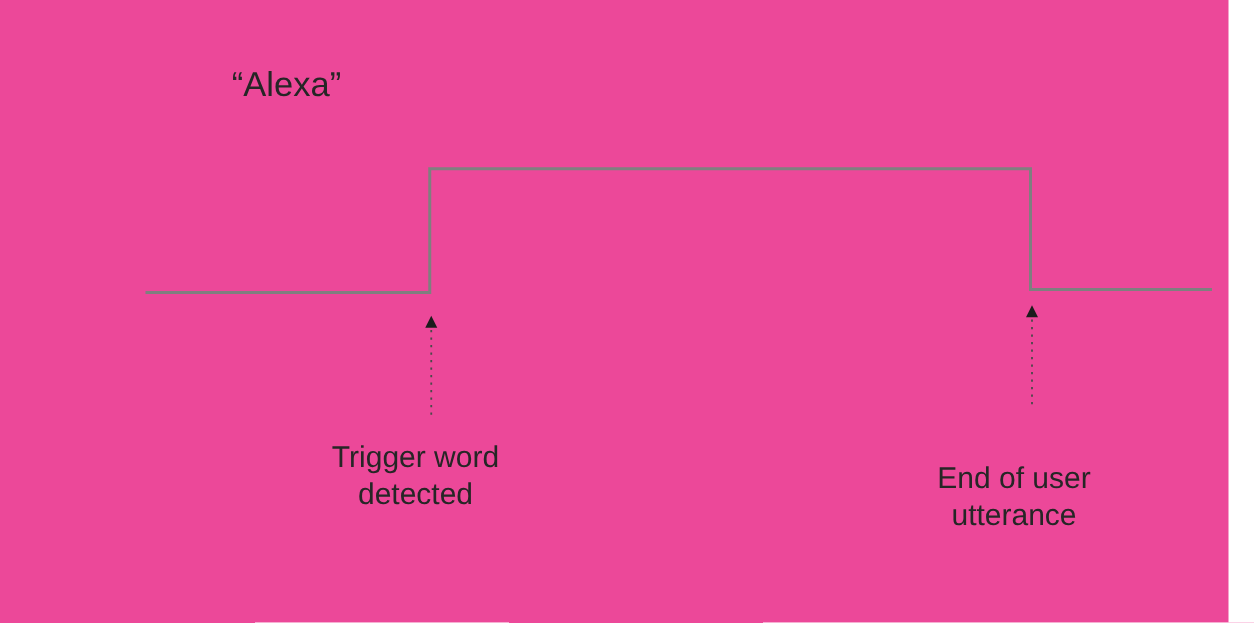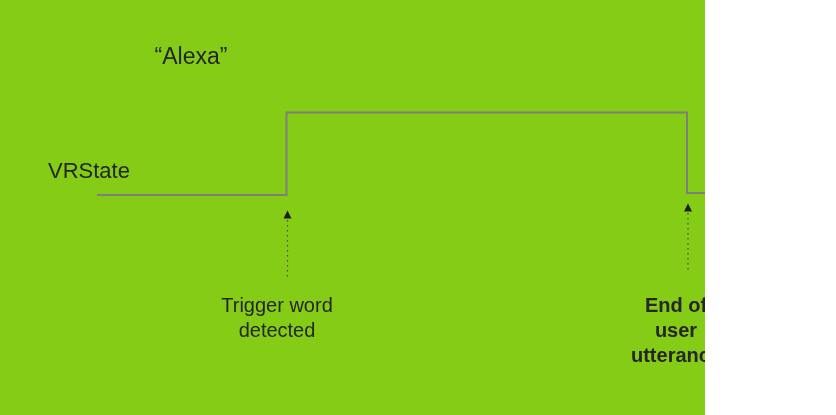--- a/index.html
+++ b/index.html
@@ -1,20 +1,20 @@
 <!DOCTYPE html>
 <html><head>
 <meta charset="utf-8">
 <style>
   html, body { margin: 0; padding: 0; background: #ffffff; }
   .canvas {
     position: relative;
-    width: 705px;
+    width: 819px;
     height: 415px;
-    background: #84cc16;
+    background: #ec4899;
     font-family: "Liberation Sans", sans-serif;
     color: #262626;
     overflow: hidden;
   }
   .utterance {
     position: absolute;
     transform: translateX(-50%);
     font-size: 23px;
     line-height: 26px;
     white-space: nowrap;
@@ -30,32 +30,31 @@
   }
   .event-label {
     position: absolute;
     transform: translateX(-50%);
     font-size: 20px;
     line-height: 25px;
     text-align: center;
     white-space: pre-line;
   }
   .event-label-trigger { left: 277px; top: 293px; }
-  .event-label-end { left: 676px; top: 293px; font-weight: bold; }
+  .event-label-end { left: 676px; top: 307px; }
   .diagram-svg { position: absolute; left: 0; top: 0; }
 </style>
 </head>
 <body>
 
 <div class="canvas">
 
   <div class="utterance utterance-alexa">“Alexa”</div>
 
 
-  <div class="signal-label">VRState</div>
 
   <svg class="diagram-svg" width="836" height="415" viewBox="0 0 836 415">
     <polyline fill="none" stroke="#7f7f7f" stroke-width="2" stroke-linejoin="miter" stroke-linecap="butt" points="97,195 286.5,195 286.5,112.5 687,112.5 687,193 808,193"></polyline>
     <g>
       <path d="M287.5 210.5 L283.5 218.5 L291.5 218.5 Z" fill="#1c1c1c"></path>
       <line x1="287.5" y1="220" x2="287.5" y2="277" stroke="#4a4a4a" stroke-width="1.2" stroke-dasharray="1.5 3.5"></line>
     </g>
     <g>
       <path d="M688 203.5 L684 211.5 L692 211.5 Z" fill="#1c1c1c"></path>
       <line x1="688" y1="213" x2="688" y2="273" stroke="#4a4a4a" stroke-width="1.2" stroke-dasharray="1.5 3.5"></line>

